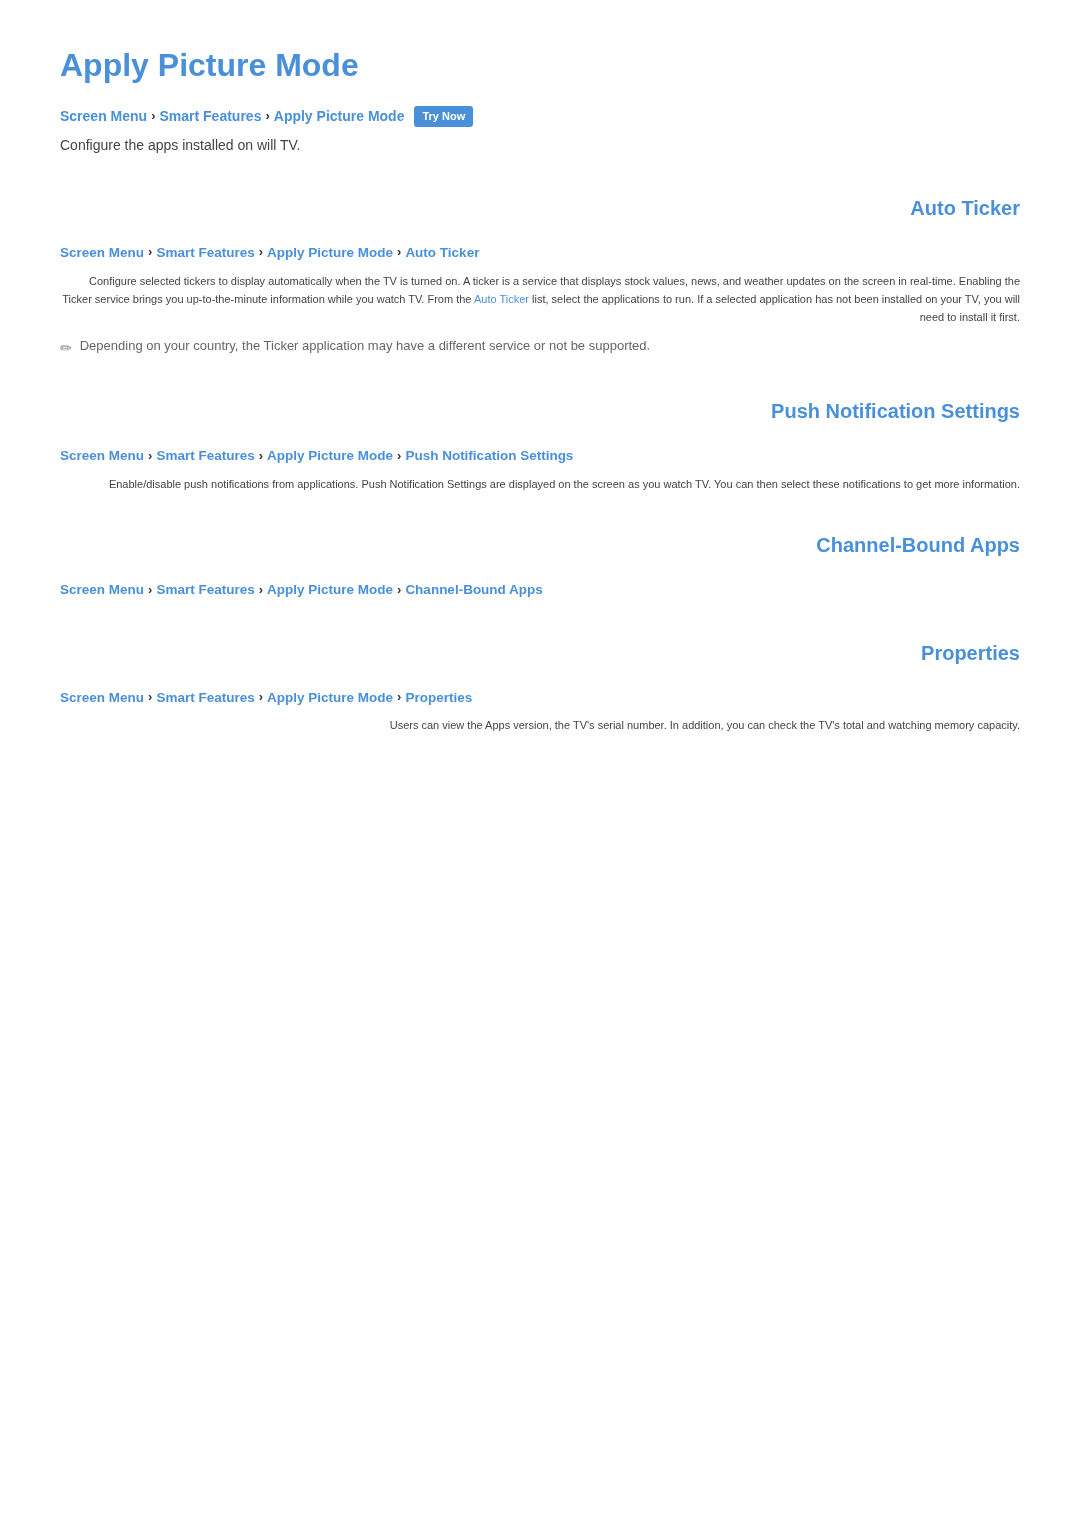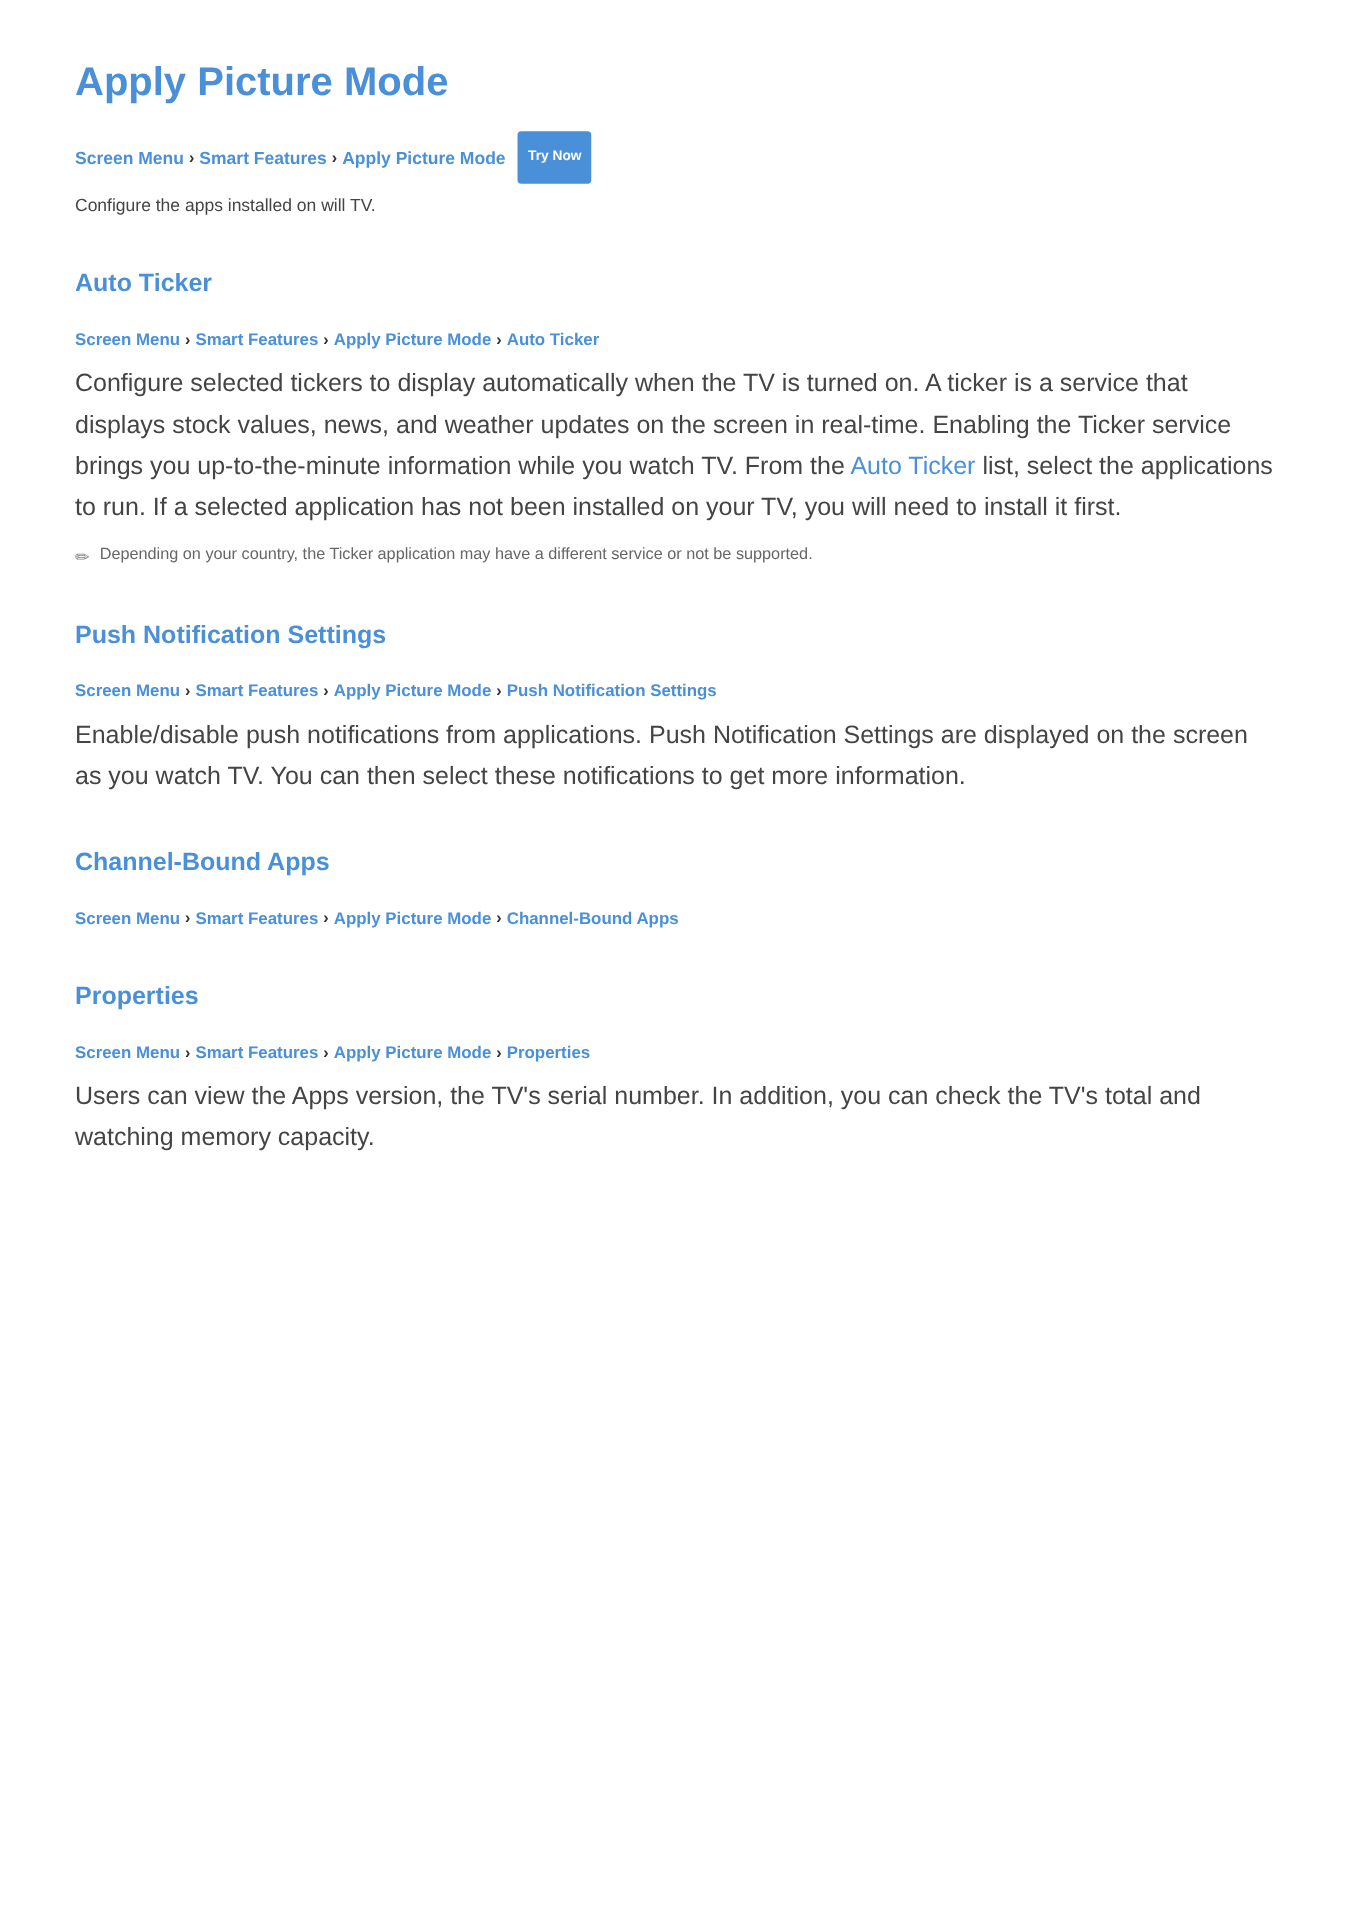--- a/index.html
+++ b/index.html
@@ -46,34 +46,35 @@
       font-size: 13px;
     }
 
     .try-now-badge {
       display: inline-flex;
       align-items: center;
       background-color: #4a90d9;
       color: white;
       font-size: 11px;
       font-weight: 600;
-      padding: 12px 8px;
+      padding: 2px 8px;
       border-radius: 3px;
       margin-left: 6px;
       cursor: pointer;
     }
 
     .page-description {
       font-size: 14px;
       color: #444;
       margin-bottom: 36px;
     }
 
     .section {
       margin-bottom: 36px;
+      text-align: right;
     }
 
     .section-title {
       font-size: 20px;
       font-weight: 600;
       color: #4a90d9;
       margin-bottom: 14px;
       padding-bottom: 4px;
     }
 
@@ -87,21 +88,21 @@
       flex-wrap: wrap;
       gap: 4px;
     }
 
     .section-breadcrumb .breadcrumb-link {
       color: #4a90d9;
       cursor: pointer;
     }
 
     .section-body {
-      font-size: 20px;
+      font-size: 11px;
       color: #444;
       line-height: 1.65;
       margin-bottom: 10px;
     }
 
     .note {
       display: flex;
       align-items: flex-start;
       gap: 8px;
       font-size: 13px;

